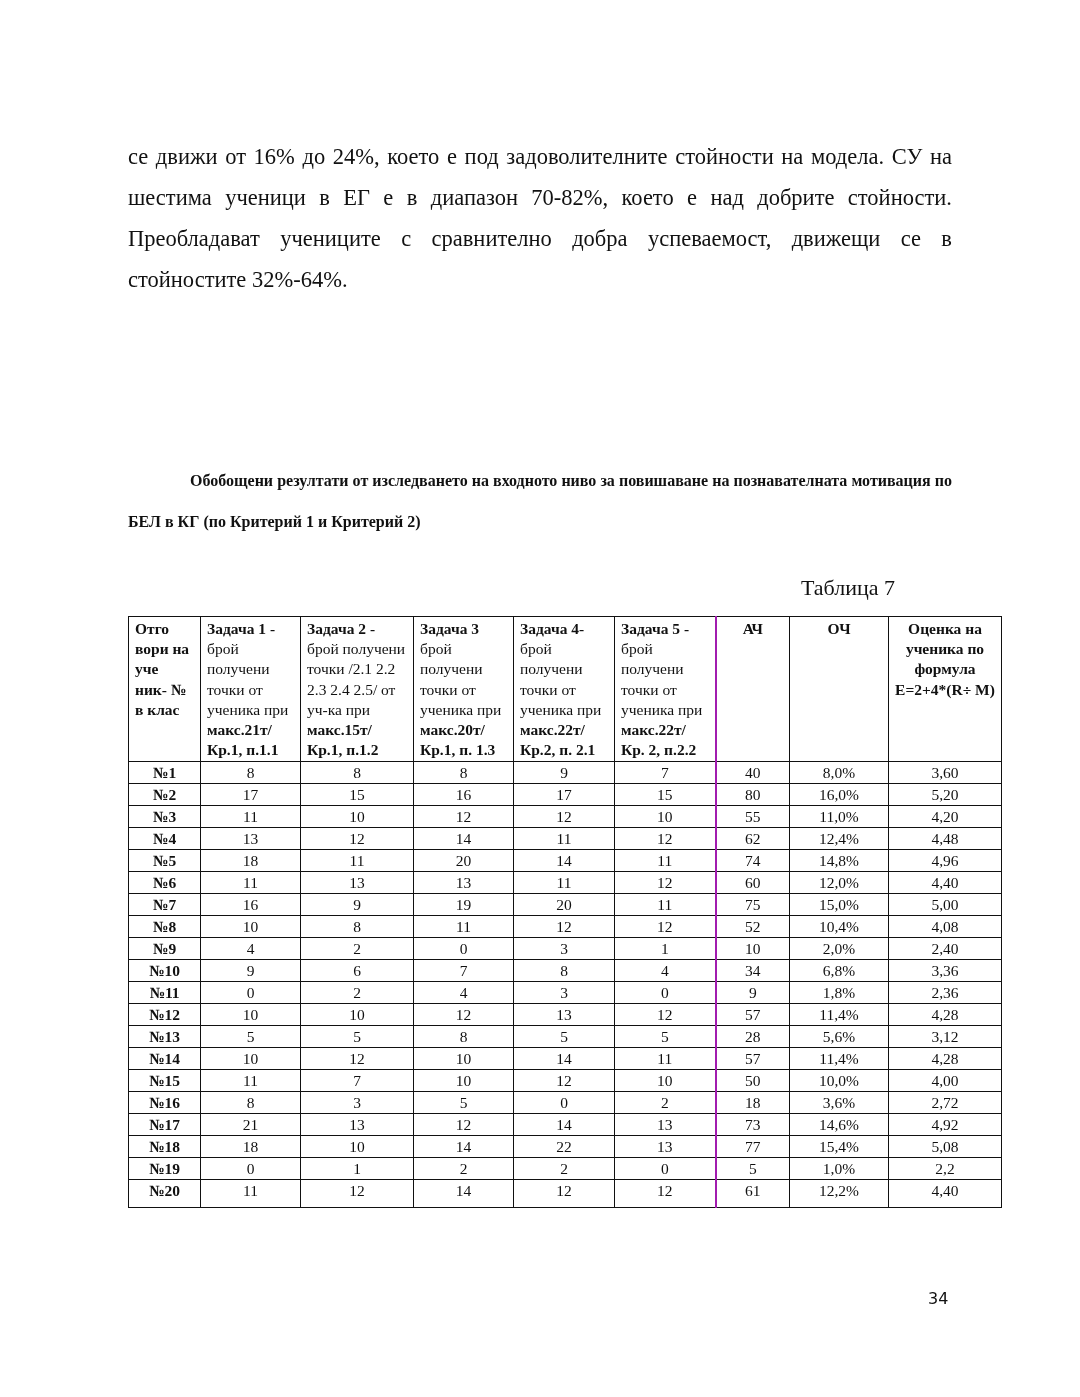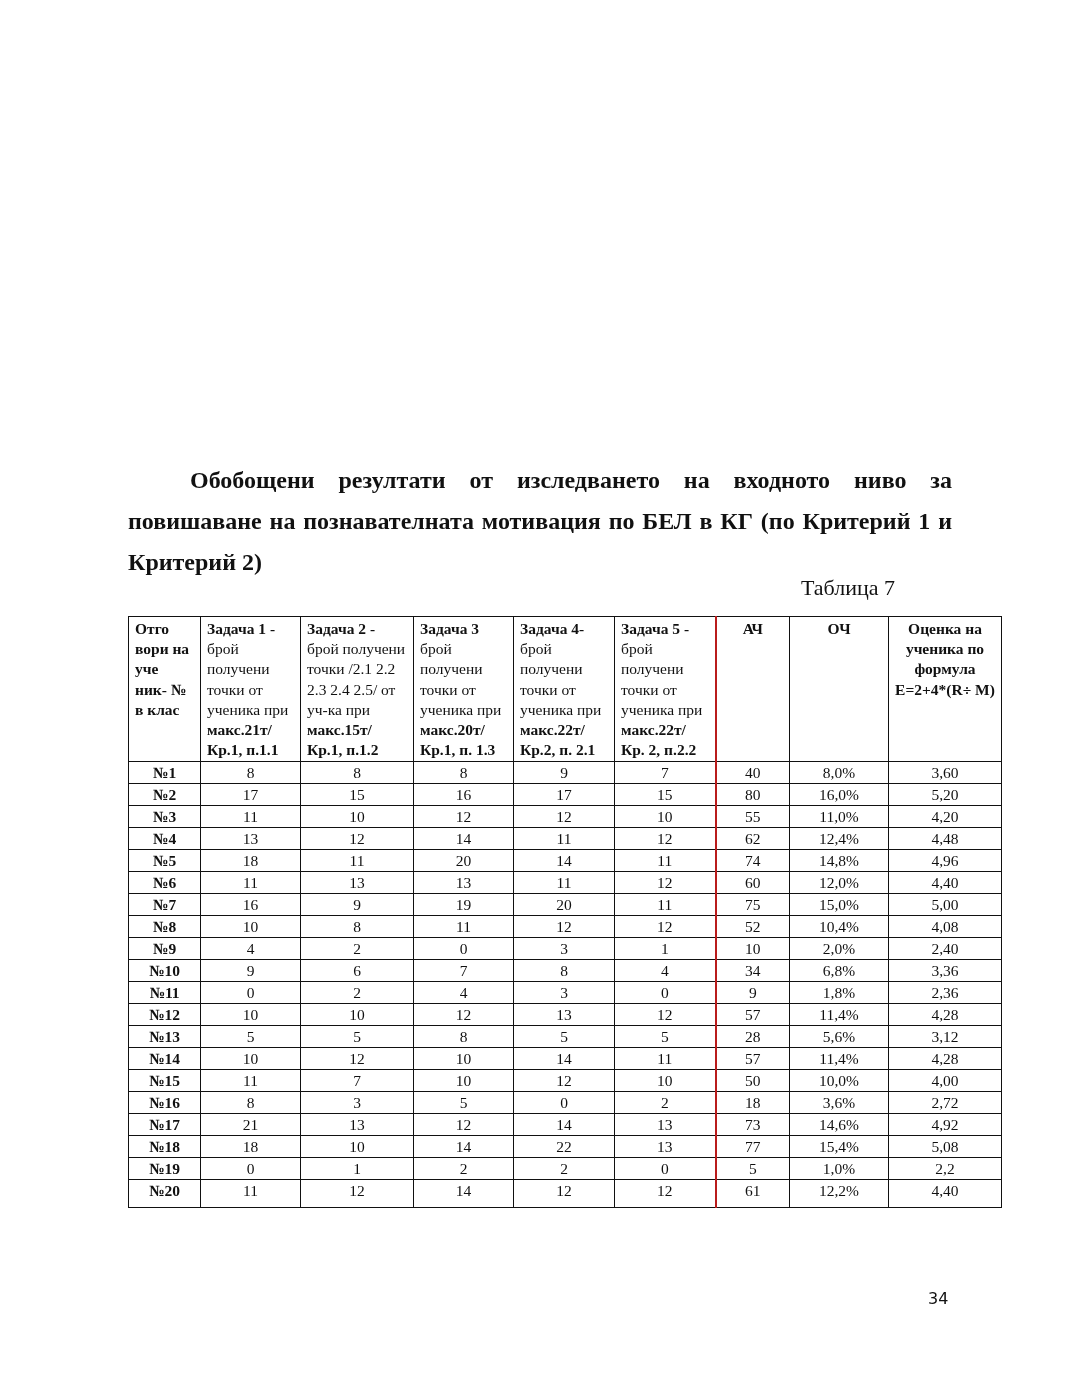--- a/index.html
+++ b/index.html
@@ -7,21 +7,21 @@
   .page { position: absolute; left: 0; top: 0; width: 1080px; height: 1397px; }
   .para {
     position: absolute; left: 128px; width: 824px;
     font-family: "Liberation Serif", serif; font-size: 22.5px; line-height: 41px;
     text-align: justify; text-align-last: left; margin: 0;
   }
   .p1 { top: 136px; }
   .p2 { top: 300px; text-indent: 62px; }
   .heading {
     position: absolute; left: 128px; top: 460px; width: 824px;
-    font-family: "Liberation Serif", serif; font-size: 24px; line-height: 41px;
+    font-family: "Liberation Serif", serif; font-size: 16px; line-height: 41px;
     font-weight: bold; text-align: justify; text-align-last: left; margin: 0; text-indent: 62px;
   }
   .table-caption {
     position: absolute; left: 780px; top: 573px; width: 115px; text-align: right;
     font-family: "Liberation Serif", serif; font-size: 22px; line-height: 30px;
   }
   table.data {
     position: absolute; left: 128px; top: 616px; width: 873px;
     border-collapse: collapse; table-layout: fixed;
     font-family: "Liberation Serif", serif; font-size: 15.5px; color: #111; padding-left: 18px;
@@ -29,30 +29,31 @@
   table.data th, table.data td { border: 1px solid #111; padding: 0 6px; }
   table.data th {
     vertical-align: top; text-align: left; font-weight: normal; line-height: 20.2px; padding-top: 2px; padding-bottom: 1px;
   }
   table.data th .b { font-weight: bold; }
   table.data th.center { text-align: center; font-weight: bold; margin-left: 36px; }
   table.data th.first { font-weight: bold; }
   table.data td { text-align: center; height: 21px; line-height: 21px; }
   table.data td.rowhead { font-weight: bold; }
   table.data tr.last td { height: 27px; line-height: 22px; vertical-align: top; }
-  table.data th.thick-r, table.data td.thick-r { border-right: 2px solid #b91c1c; margin-left: 45px; }
+  table.data th.thick-r, table.data td.thick-r { border-right: 2px solid #a21caf; margin-left: 45px; }
   .page-number {
     position: absolute; left: 928px; top: 1289px;
     font-family: "DejaVu Sans", sans-serif; font-size: 16px; color: #111;
   }
 </style>
 </head>
 <body>
 
 <div class="page">
+  <p class="para p1">се движи от 16% до 24%, което е под задоволителните стойности на модела. СУ на шестима ученици в ЕГ е в диапазон 70-82%, което е над добрите стойности. Преобладават учениците с сравнително добра успеваемост, движещи се в стойностите 32%-64%.</p>
   <p class="heading">Обобощени резултати от изследването на входното ниво за повишаване на познавателната мотивация по БЕЛ в КГ (по Критерий 1 и Критерий 2)</p>
   <div class="table-caption">Таблица 7</div>
 
   <table class="data">
     <colgroup>
       <col style="width:72px">
       <col style="width:100px">
       <col style="width:113px">
       <col style="width:100px">
       <col style="width:101px">

